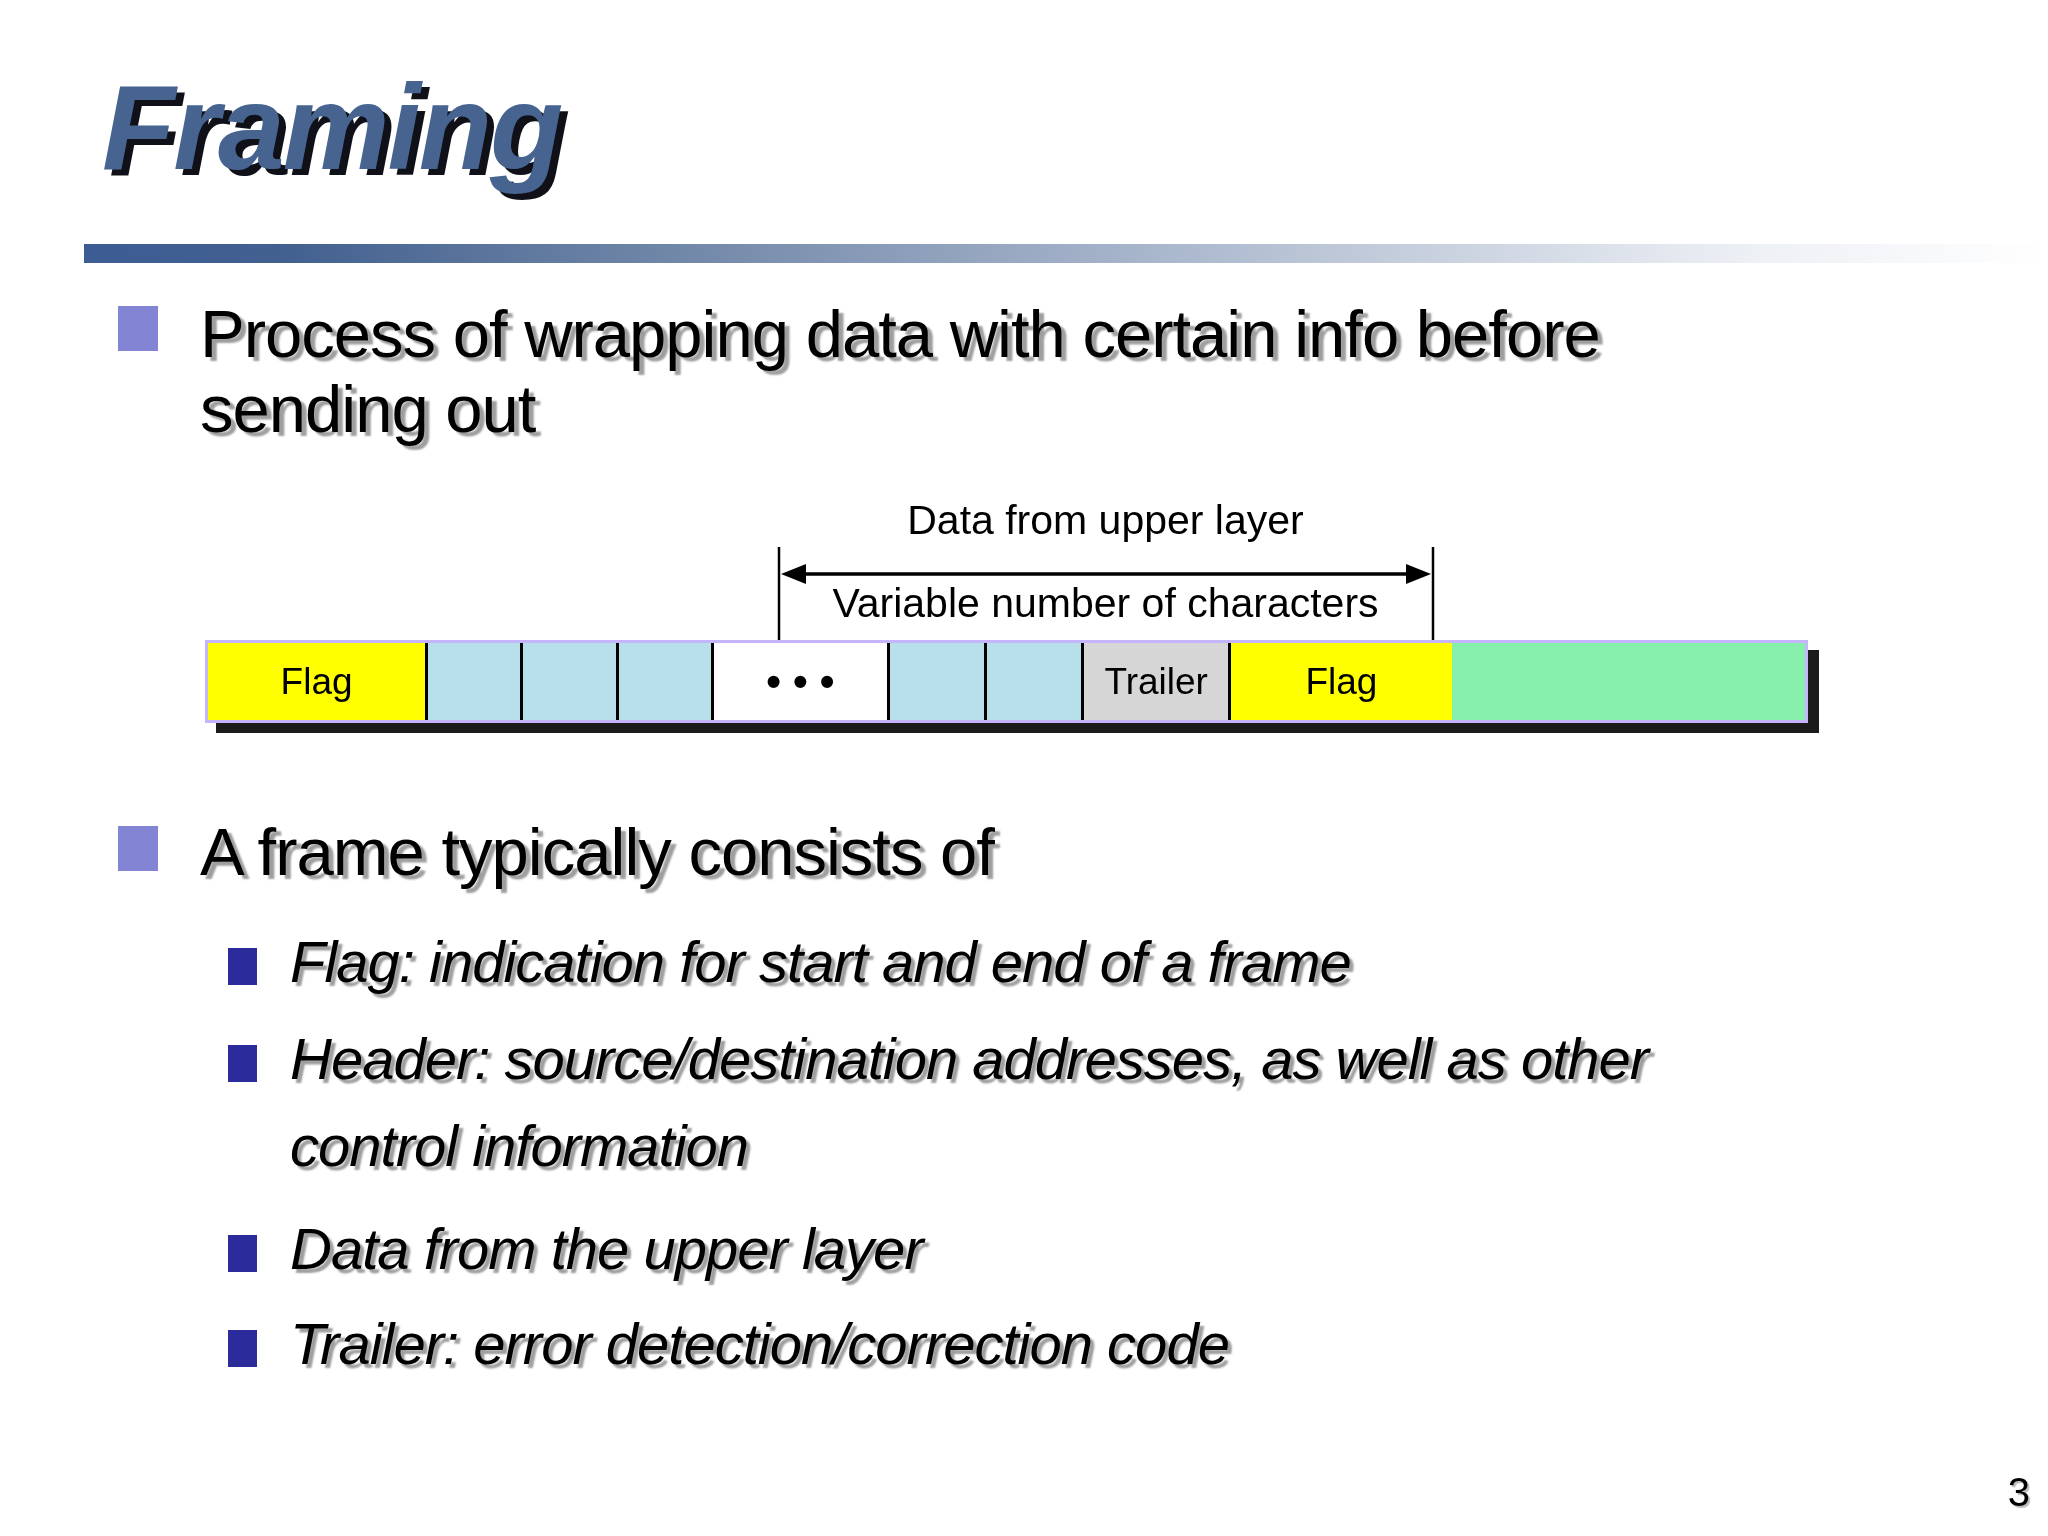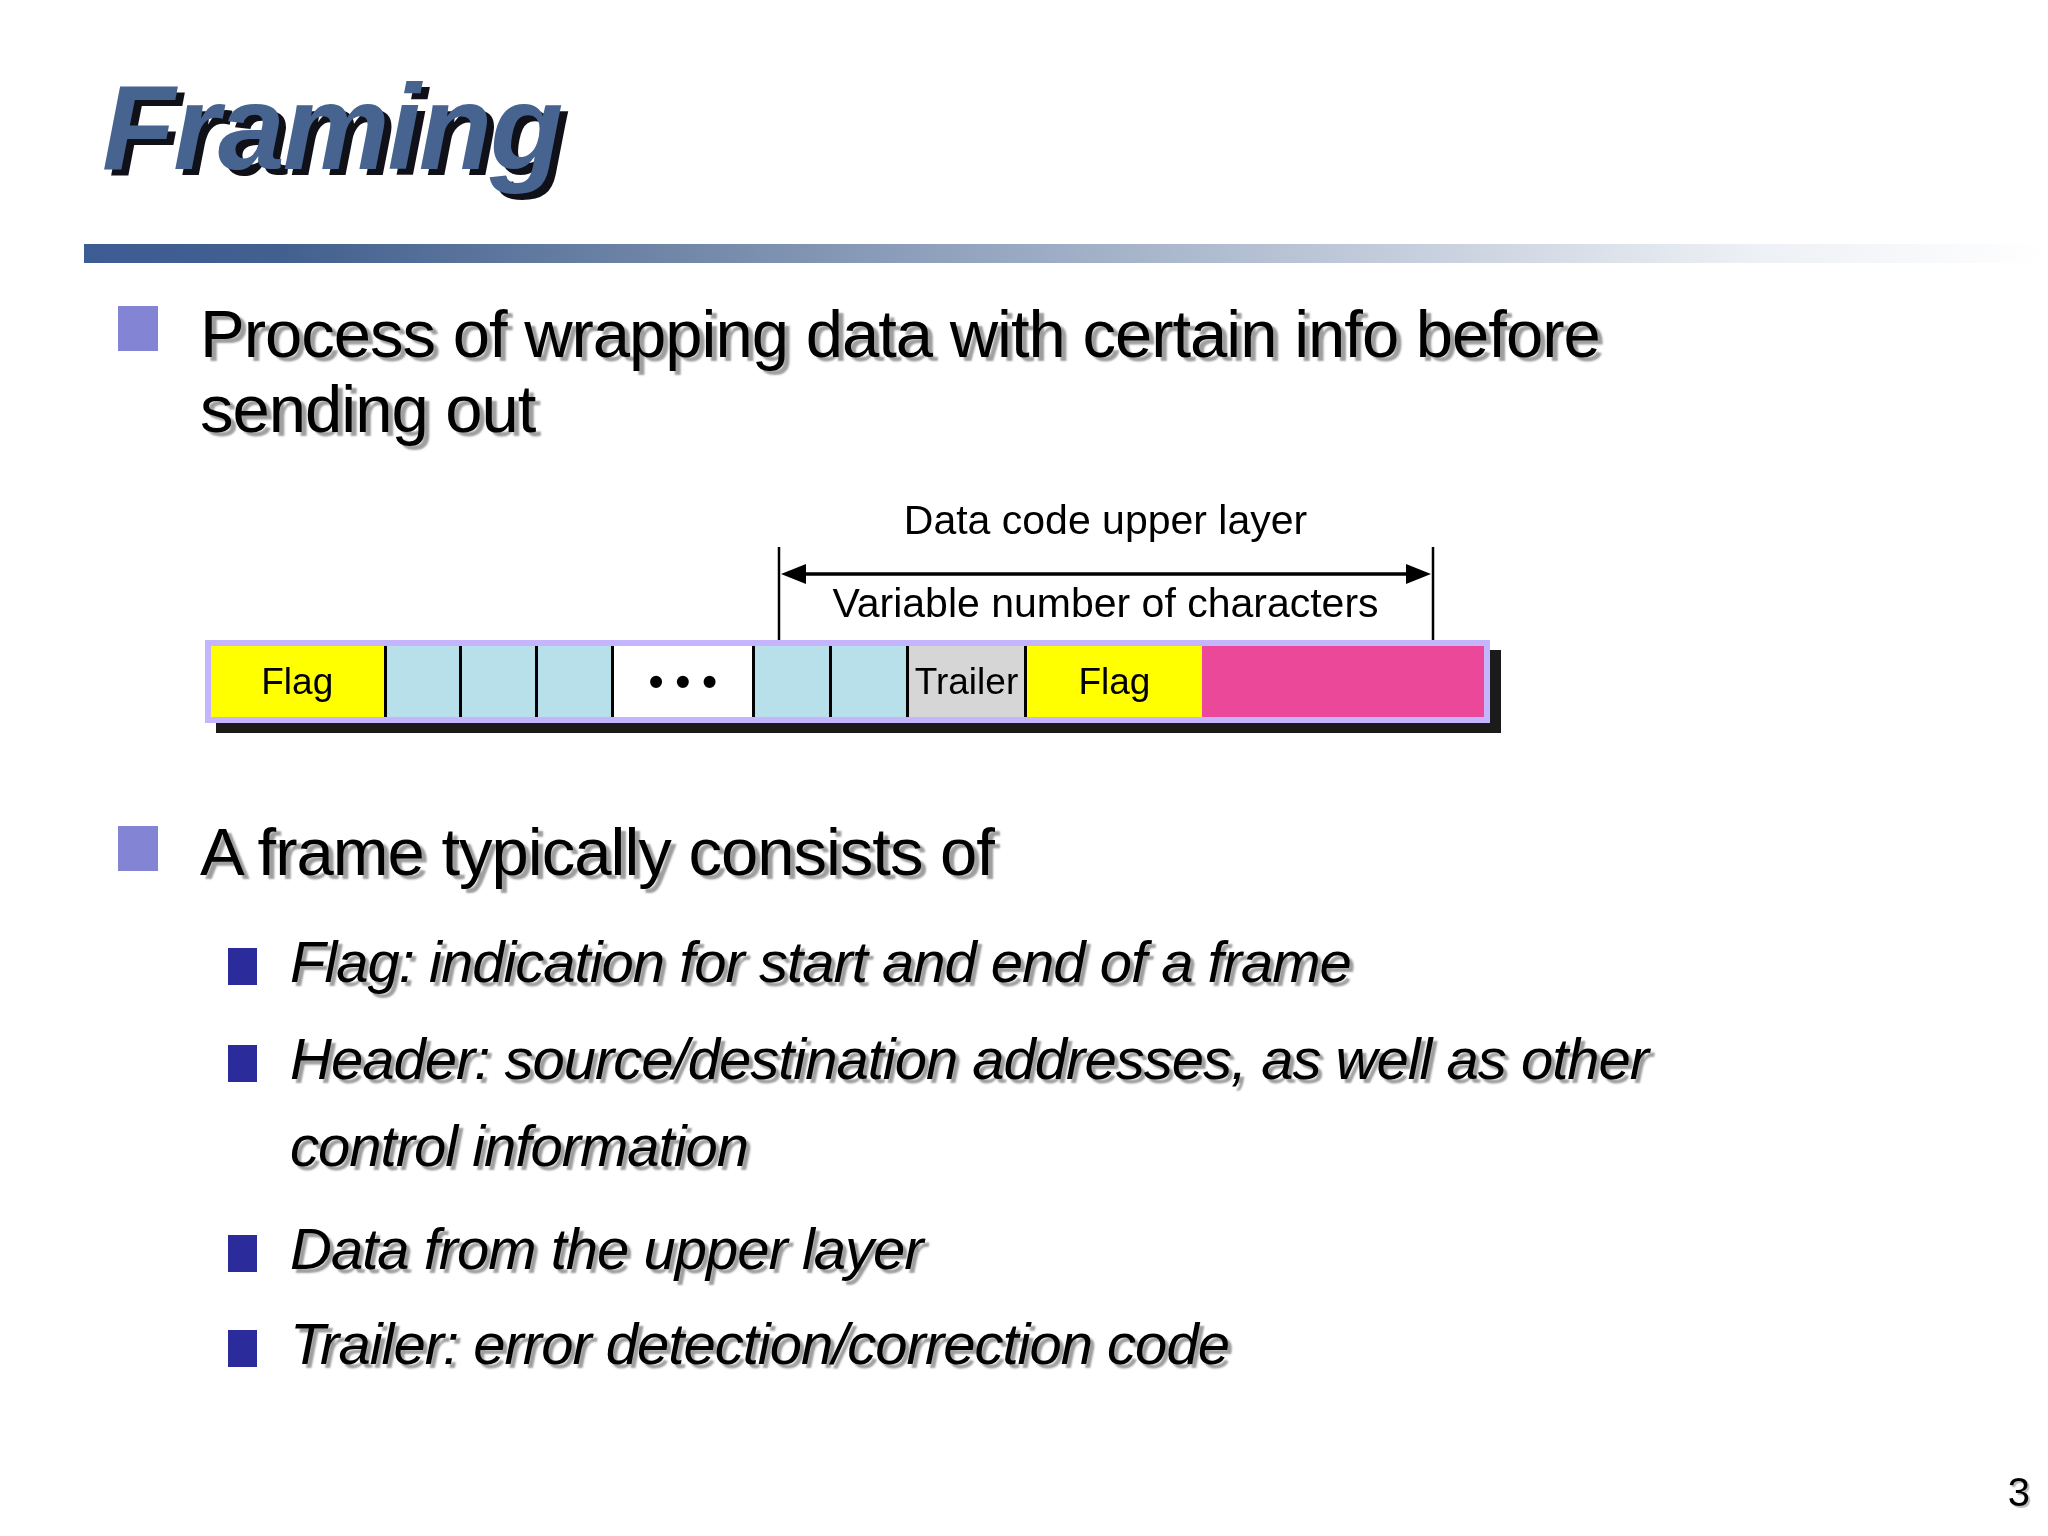--- a/index.html
+++ b/index.html
@@ -44,22 +44,22 @@
 
   .dlabel{
     position:absolute;left:778px;width:655px;text-align:center;
     font-size:41px;line-height:49px;color:#000;
   }
   .dl-top{top:496px}
   .dl-bottom{top:579px}
   .dsvg{position:absolute;left:770px;top:545px}
 
   .frame-row{
-    position:absolute;left:205px;top:640px;width:1285px;height:83px;
-    display:flex;border:6px solid #c4b5fd;box-sizing:border-box;background:#ec4899;
+    position:absolute;left:205px;top:640px;width:1603px;height:83px;
+    display:flex;border:3px solid #c4b5fd;box-sizing:border-box;background:#86efac;
     box-shadow:11px 10px 0 var(--box-shadow);
   }
   .cell{
     display:flex;align-items:center;justify-content:center;
     border-right:3px solid #000;box-sizing:border-box;height:100%;
   }
   .cell:last-child{border-right:none;}
   .cell span{font-size:37px;color:#000;}
   .cell.dots span{font-size:42px;font-weight:bold;letter-spacing:12px;padding-left:12px;}
 
@@ -71,21 +71,21 @@
 
 <div class="slide">
 
   <div class="title">Framing</div>
   <div class="rule"></div>
 
   <div class="bullet-sq sq1"></div>
   <div class="btext b1">Process of wrapping data with certain info before
 sending out</div>
 
-  <div class="dlabel dl-top">Data code upper layer</div>
+  <div class="dlabel dl-top">Data from upper layer</div>
   <svg class="dsvg" width="672" height="96" viewBox="0 0 672 96">
     <line x1="9" y1="2" x2="9" y2="96" stroke="#000" stroke-width="2.5"></line>
     <line x1="663" y1="2" x2="663" y2="96" stroke="#000" stroke-width="2.5"></line>
     <line x1="30" y1="29" x2="642" y2="29" stroke="#000" stroke-width="3.5"></line>
     <polygon points="11,29 36,19 36,39" fill="#000"></polygon>
     <polygon points="661,29 636,19 636,39" fill="#000"></polygon>
   </svg>
   <div class="dlabel dl-bottom">Variable number of characters</div>
 
   <div class="frame-row" id="frame-row">

